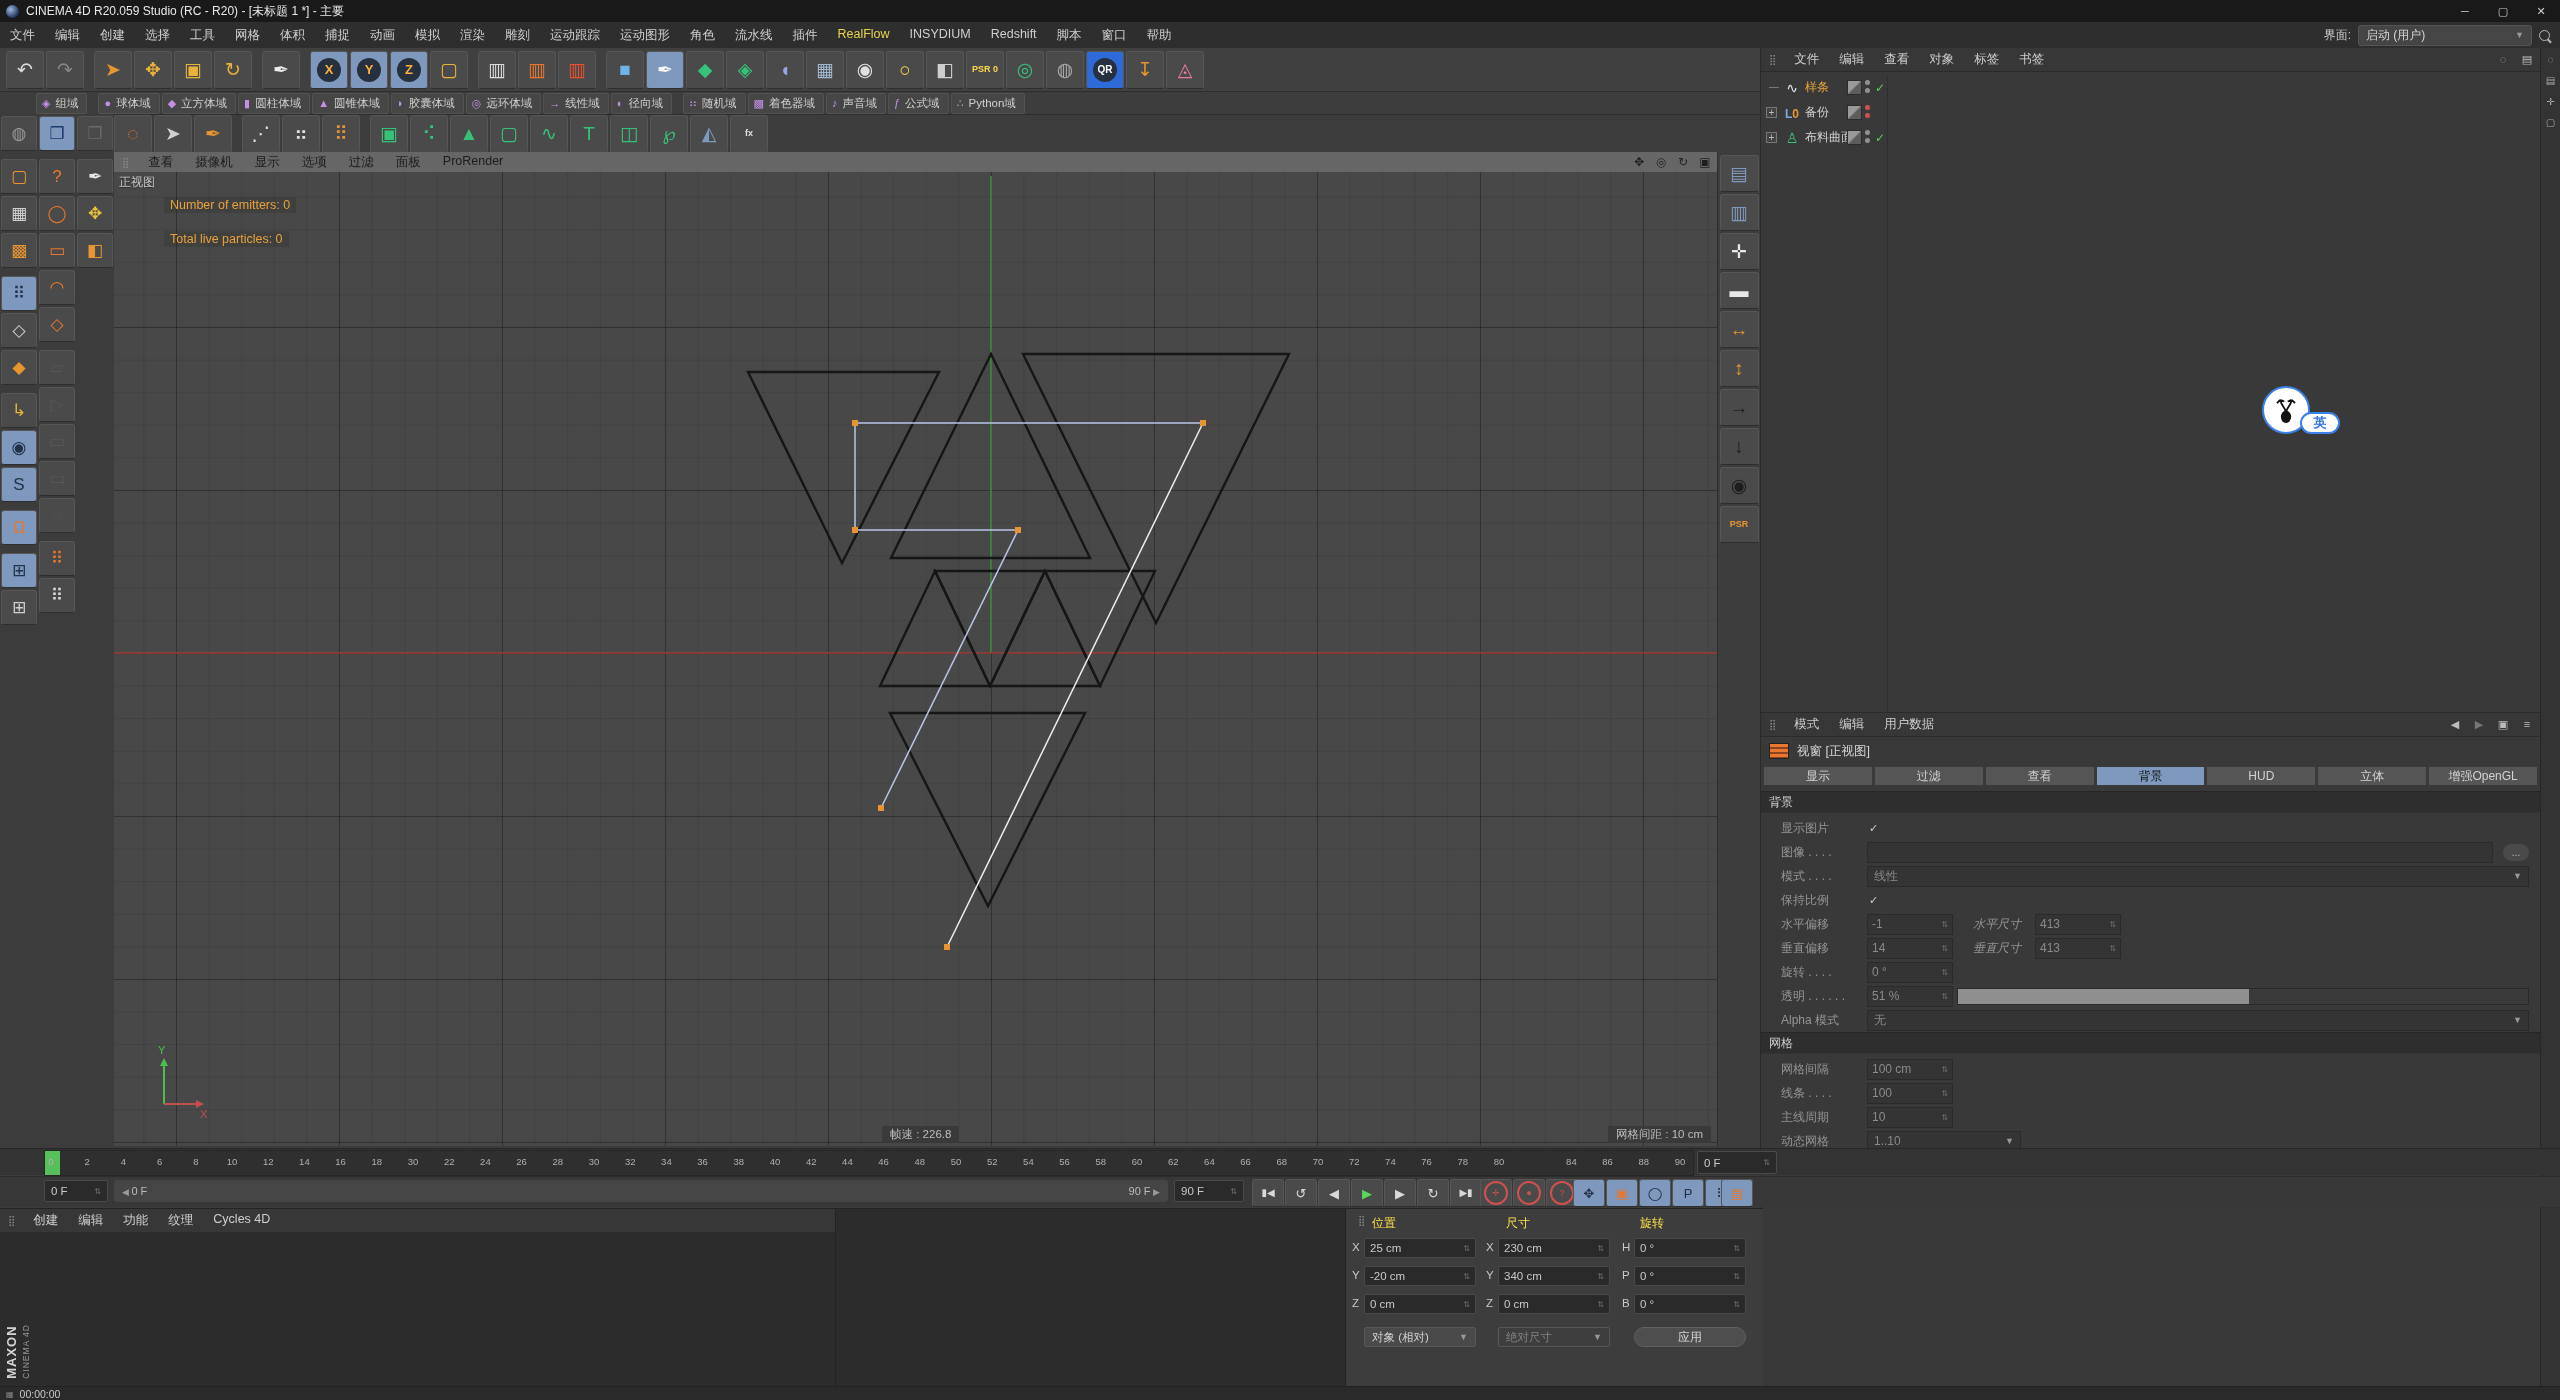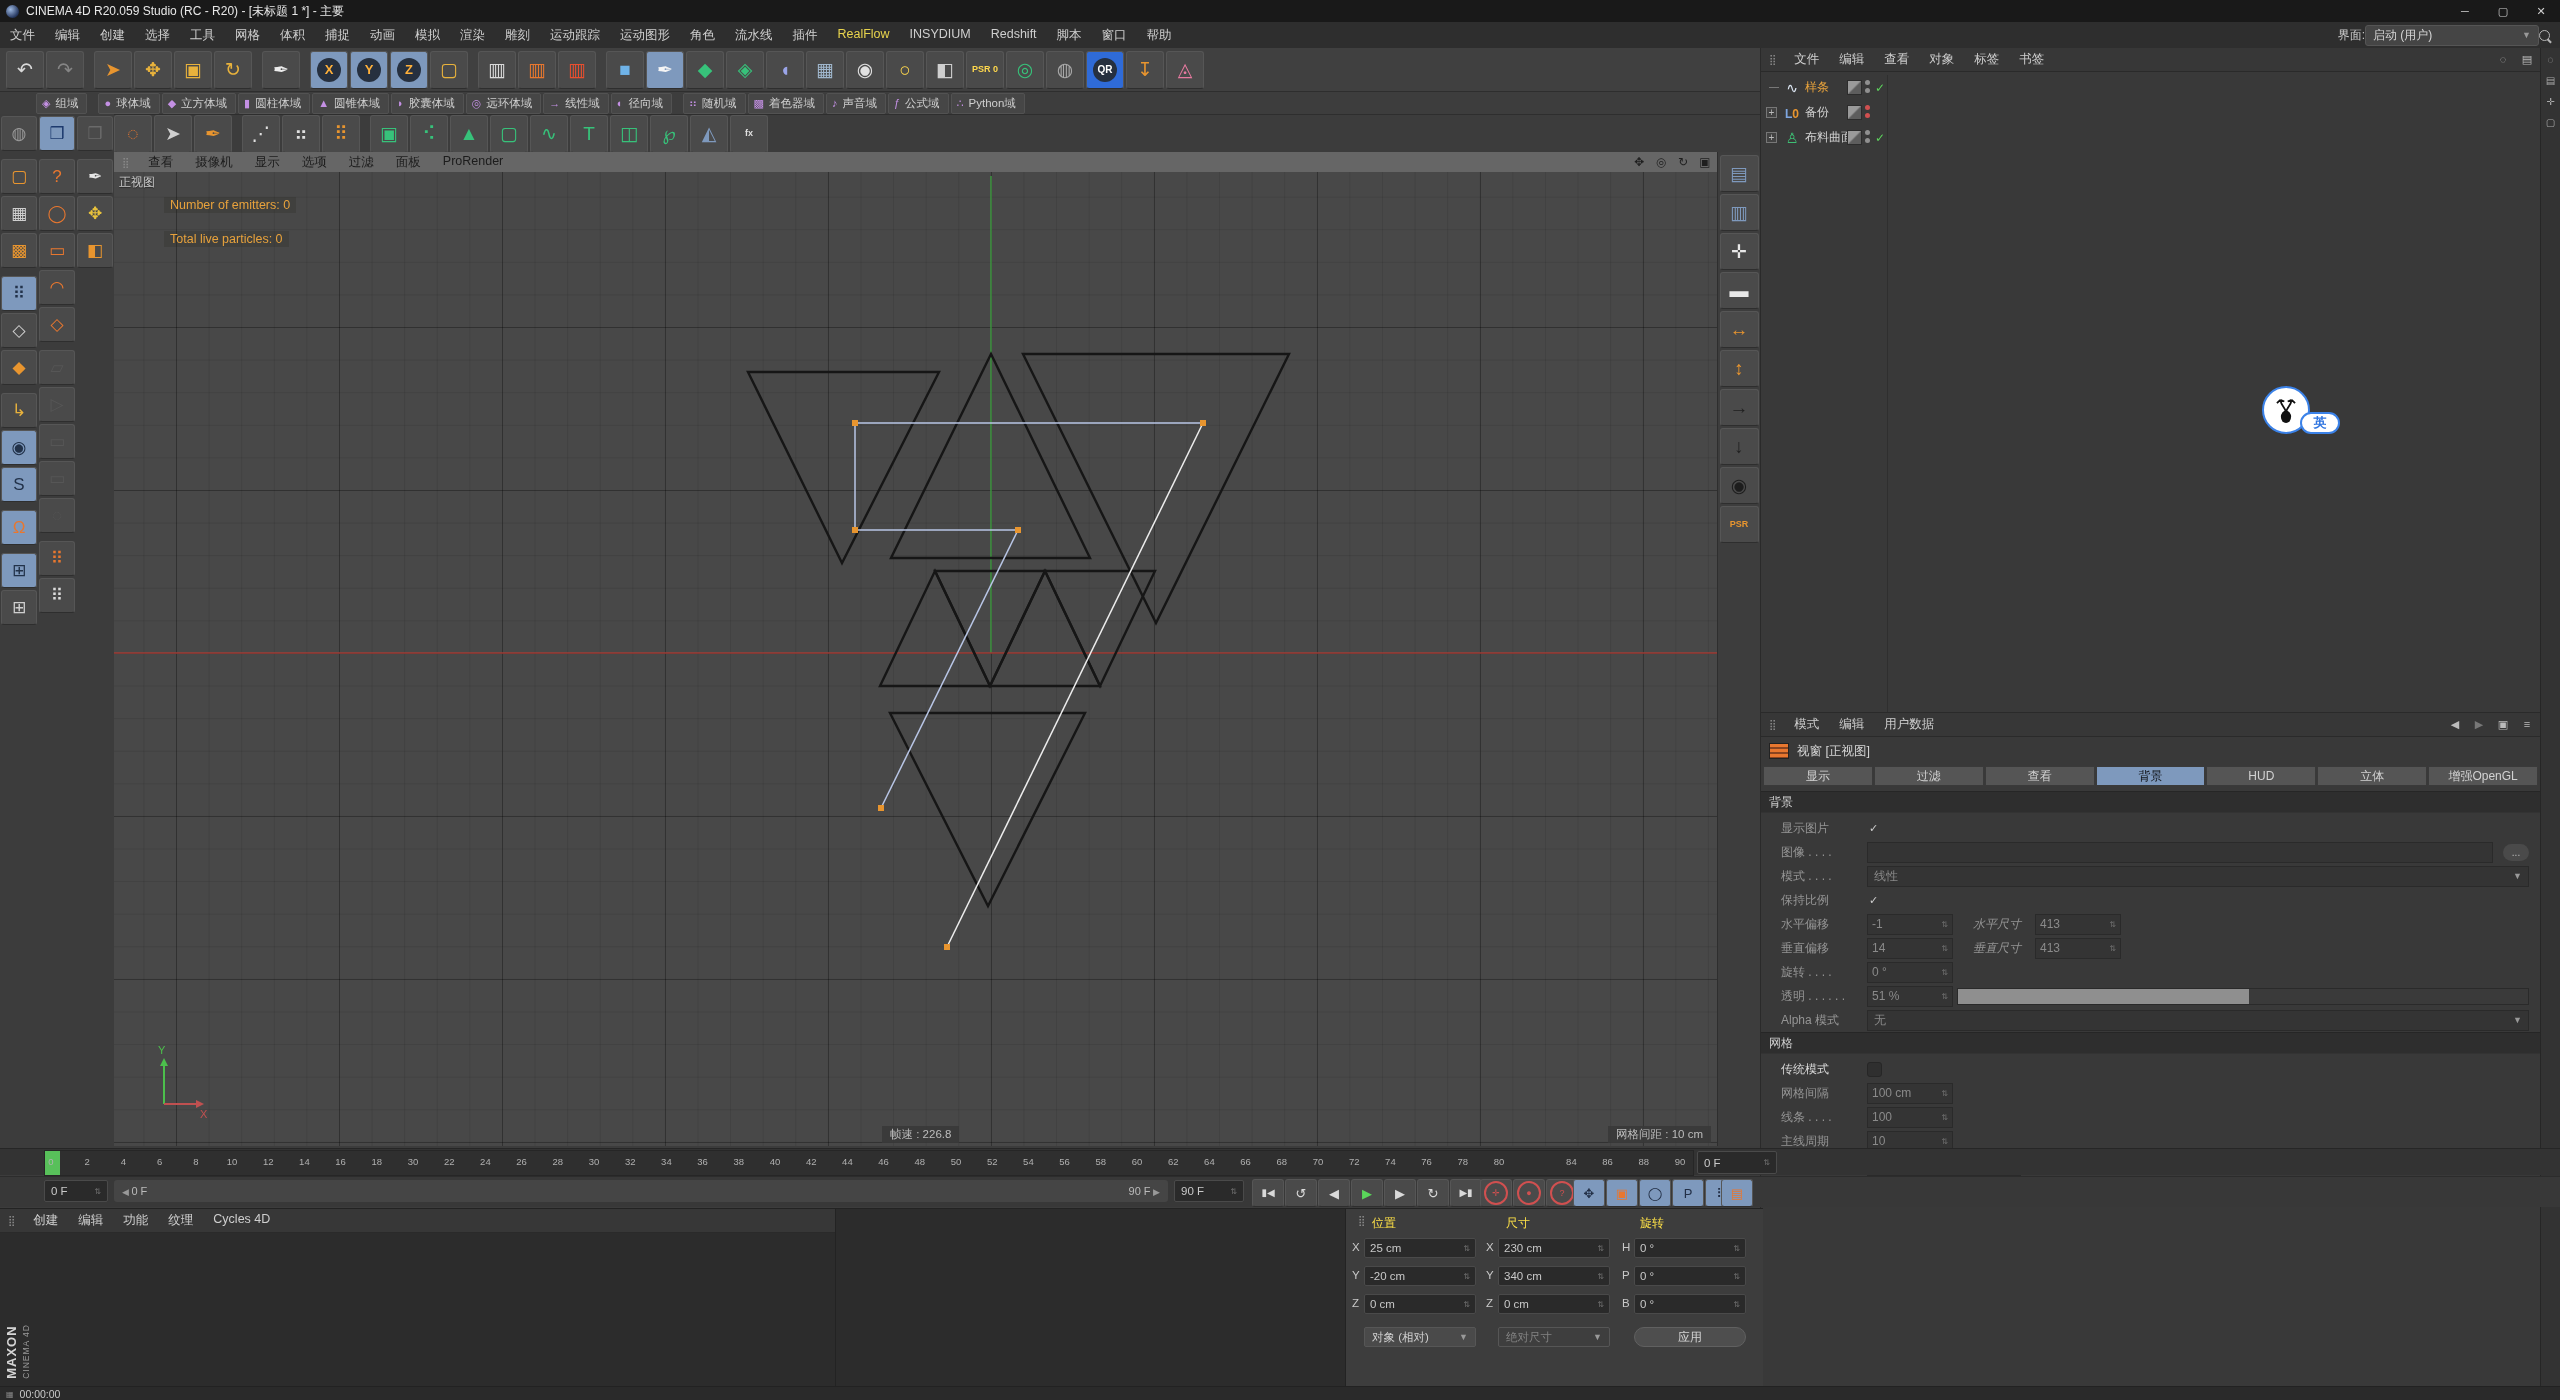--- a/index.html
+++ b/index.html
@@ -8,21 +8,21 @@
   .abs{position:absolute;}
   
   #titlebar{left:0;top:0;width:2560px;height:22px;background:#191919;display:flex;align-items:center;}
   #appicon{width:13px;height:13px;border-radius:50%;background:radial-gradient(circle at 35% 35%,#9db8e0,#24355c 70%);margin:0 7px 0 6px;}
   #titletext{color:#e8e8e8;font-size:12px;}
   #winbtns{position:absolute;right:0;top:0;display:flex;height:22px;}
   .wbtn{width:38px;height:22px;display:flex;align-items:center;justify-content:center;color:#cfcfcf;font-size:11px;}
   
   #menubar{left:0;top:22px;width:2560px;height:26px;background:#2e2e2e;border-bottom:1px solid #262626;display:flex;align-items:center;}
   .mi{padding:0 10px;font-size:12.5px;color:#cfcfcf;white-space:nowrap;}
-  #iface{position:absolute;right:10px;top:1px;display:flex;align-items:center;height:24px;}
+  #iface{position:absolute;right:10px;top:1px;display:flex;align-items:center;gap:7px;height:24px;}
   #ifsel{width:158px;height:19px;background:#454545;border:1px solid #555;border-radius:3px;display:flex;align-items:center;justify-content:space-between;padding:0 7px;color:#d5d5d5;}
   .caret{color:#999;font-size:9px;}
   .mag{width:9px;height:9px;border:1.6px solid #b5b5b5;border-radius:50%;position:relative;display:inline-block;}
   .mag:after{content:"";position:absolute;width:5px;height:1.6px;background:#b5b5b5;transform:rotate(45deg);left:7px;top:9px;}
   
   #toolbar1{left:0;top:48px;width:2560px;height:44px;background:#404040;border-bottom:1px solid #2e2e2e;display:flex;align-items:center;padding-left:6px;box-sizing:border-box;}
   .tbtn{width:36px;height:36px;background:#4a4a4a;border:1px solid #565656;border-bottom-color:#2e2e2e;border-radius:3px;margin-right:2px;display:flex;align-items:center;justify-content:center;font-size:19px;flex:0 0 auto;}
   .tbtn .circ{width:24px;height:24px;border-radius:50%;background:#26303f;display:flex;align-items:center;justify-content:center;font-size:13px;font-weight:bold;}
   .tbtn.ttext span{font-size:9px;font-weight:bold;line-height:1;text-align:center;}
   .tsep{width:8px;height:36px;flex:0 0 auto;}
@@ -772,24 +772,20 @@
           <div class="arow">
             <span class="alab">Alpha 模式</span>
             <span class="aselect">
               <span>无</span>
               <span class="caret">▼</span>
             </span>
           </div>
         </div>
       <div class="asec">网格</div>
       <div id="gridrows">
-          <div class="arow en">
-            <span class="alab">传统模式</span>
-            <span class="acheck off"></span>
-          </div>
           <div class="arow">
             <span class="alab">网格间隔</span>
             <span class="afield">
               <span>100 cm</span>
               <span class="spin">⇅</span>
             </span>
           </div>
           <div class="arow">
             <span class="alab">线条 . . . .</span>
             <span class="afield">

